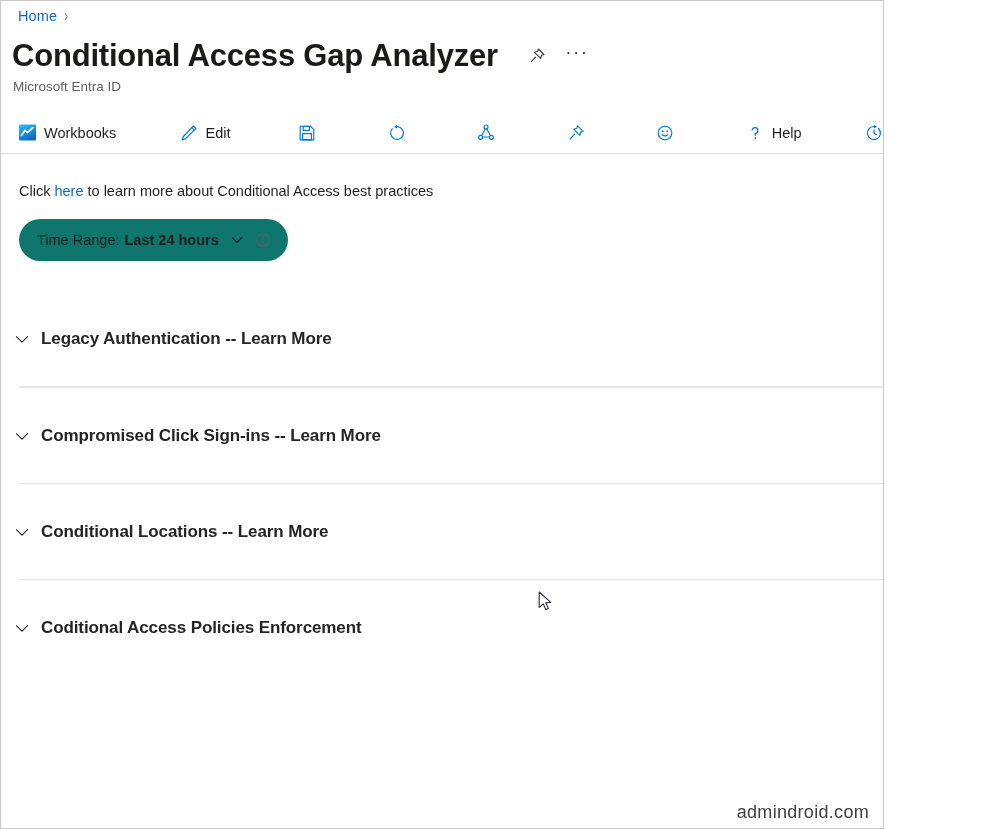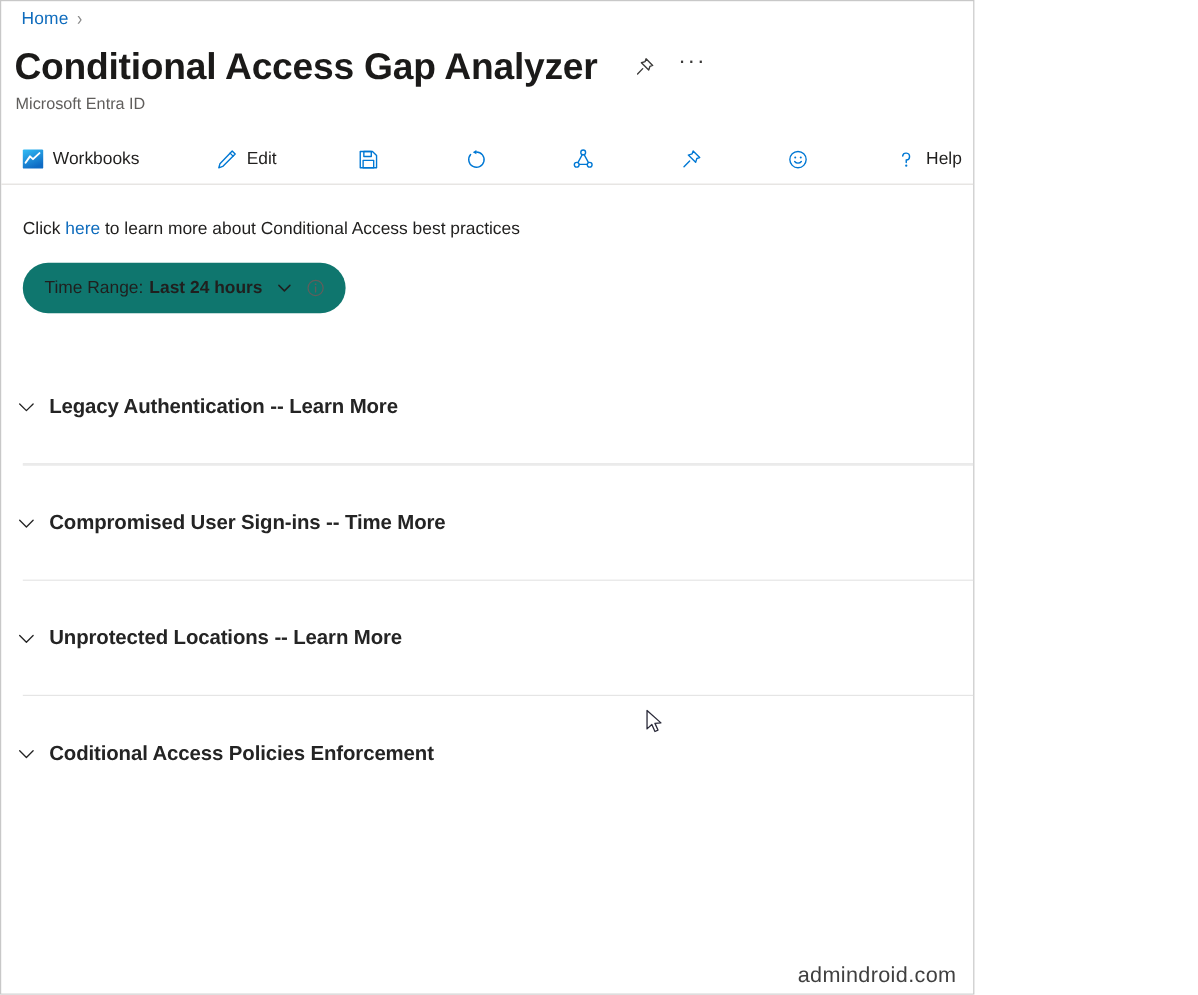--- a/index.html
+++ b/index.html
@@ -6,21 +6,21 @@
     margin: 0;
     padding: 0;
     background: #ffffff;
   }
   body {
     font-family: "Liberation Sans", sans-serif;
     -webkit-font-smoothing: antialiased;
   }
   .page {
     position: relative;
-    width: 812px;
+    width: 884px;
     height: 829px;
     box-sizing: border-box;
     background: #ffffff;
     border: 1px solid #c8c8c8;
     overflow: hidden;
   }
 
   
   .breadcrumb {
     position: absolute;
@@ -444,31 +444,31 @@
     <div class="divider"></div>
 
     <div class="divider"></div>
 
     <div class="section">
       <span class="section-chevron">
         <svg width="18" height="18" viewBox="0 0 18 18" aria-hidden="true">
           <path d="M3.4 6.6 L9 12.2 L14.6 6.6" fill="none" stroke="#242424" stroke-width="1.1" stroke-linecap="round" stroke-linejoin="round"></path>
         </svg>
       </span>
-      <span class="section-title">Compromised User Sign-ins -- Time More</span>
+      <span class="section-title">Compromised Click Sign-ins -- Learn More</span>
     </div>
     <div class="divider"></div>
 
     <div class="section">
       <span class="section-chevron">
         <svg width="18" height="18" viewBox="0 0 18 18" aria-hidden="true">
           <path d="M3.4 6.6 L9 12.2 L14.6 6.6" fill="none" stroke="#242424" stroke-width="1.1" stroke-linecap="round" stroke-linejoin="round"></path>
         </svg>
       </span>
-      <span class="section-title">Unprotected Locations -- Learn More</span>
+      <span class="section-title">Conditional Locations -- Learn More</span>
     </div>
     <div class="divider"></div>
 
 
     <div class="section">
       <span class="section-chevron">
         <svg width="18" height="18" viewBox="0 0 18 18" aria-hidden="true">
           <path d="M3.4 6.6 L9 12.2 L14.6 6.6" fill="none" stroke="#242424" stroke-width="1.1" stroke-linecap="round" stroke-linejoin="round"></path>
         </svg>
       </span>

